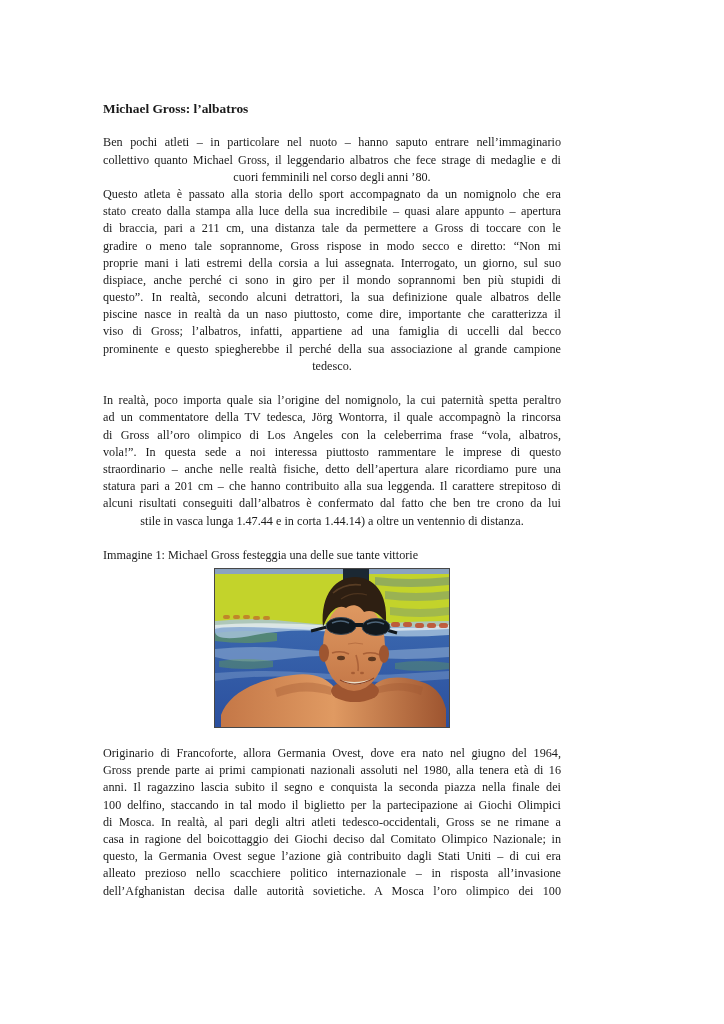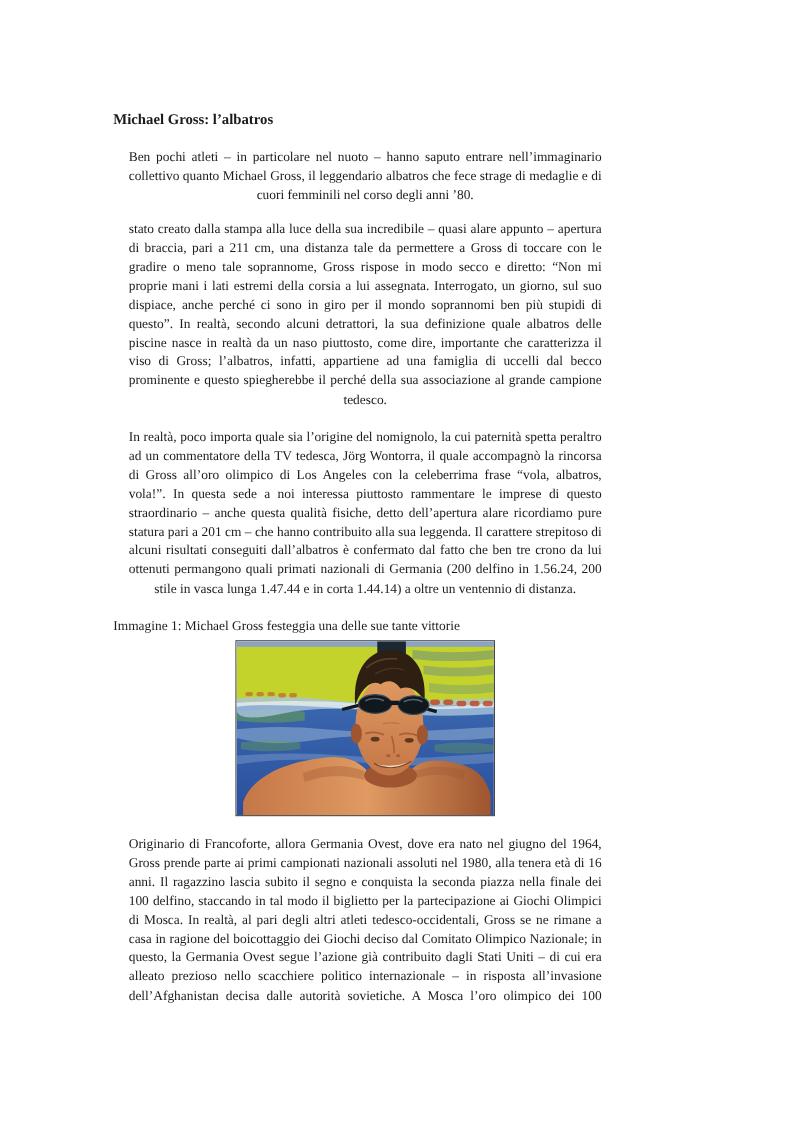--- a/index.html
+++ b/index.html
@@ -6,21 +6,21 @@
   .page{
     width:664px;height:1024px;box-sizing:border-box;
     padding:100px 103px 0 103px;background:#ffffff;
     font-family:"Liberation Serif","DejaVu Serif",serif;
     color:#1b1b1b;font-size:12.2px;line-height:17.2px;
     position:relative;overflow:hidden;
   }
   .doc-title{
     font-size:13.4px;font-weight:bold;margin:0 0 17.2px 0;line-height:17.2px;
   }
-  .para{margin:14px;}
+  .para{margin:0;}
   .line{height:17.2px;overflow:hidden;text-align:center;white-space:normal;}
   .line.just{text-align:justify;text-align-last:justify;text-justify:inter-word;}
   .spaced{margin-top:17.2px;}
   .caption{margin-top:17.2px;height:17.2px;overflow:hidden;}
   figure.photo{
     margin:4px auto 0 auto;width:234px;height:158px;
     border:1px solid var(--photo_border,#474747);padding:0;display:block;
   }
   figure.photo svg{display:block;}
   .p3gap{margin-top:17px;}
@@ -31,40 +31,40 @@
 <div class="page">
 
   <h1 class="doc-title">Michael Gross: l’albatros</h1>
 
   <div class="para">
       <div class="line just">Ben pochi atleti – in particolare nel nuoto – hanno saputo entrare nell’immaginario</div>
       <div class="line just">collettivo quanto Michael Gross, il leggendario albatros che fece strage di medaglie e di</div>
       <div class="line">cuori femminili nel corso degli anni ’80.</div>
     </div>
   <div class="para">
+      <div class="line just">Questo atleta è passato alla storia dello sport accompagnato da un nomignolo che era</div>
       <div class="line just">stato creato dalla stampa alla luce della sua incredibile – quasi alare appunto – apertura</div>
       <div class="line just">di braccia, pari a 211 cm, una distanza tale da permettere a Gross di toccare con le</div>
       <div class="line just">gradire o meno tale soprannome, Gross rispose in modo secco e diretto: “Non mi</div>
       <div class="line just">proprie mani i lati estremi della corsia a lui assegnata. Interrogato, un giorno, sul suo</div>
       <div class="line just">dispiace, anche perché ci sono in giro per il mondo soprannomi ben più stupidi di</div>
       <div class="line just">questo”. In realtà, secondo alcuni detrattori, la sua definizione quale albatros delle</div>
       <div class="line just">piscine nasce in realtà da un naso piuttosto, come dire, importante che caratterizza il</div>
       <div class="line just">viso di Gross; l’albatros, infatti, appartiene ad una famiglia di uccelli dal becco</div>
       <div class="line just">prominente e questo spiegherebbe il perché della sua associazione al grande campione</div>
       <div class="line">tedesco.</div>
     </div>
   <div class="para spaced">
       <div class="line just">In realtà, poco importa quale sia l’origine del nomignolo, la cui paternità spetta peraltro</div>
       <div class="line just">ad un commentatore della TV tedesca, Jörg Wontorra, il quale accompagnò la rincorsa</div>
       <div class="line just">di Gross all’oro olimpico di Los Angeles con la celeberrima frase “vola, albatros,</div>
       <div class="line just">vola!”. In questa sede a noi interessa piuttosto rammentare le imprese di questo</div>
-      <div class="line just">straordinario – anche questa qualità fisiche, detto dell’apertura alare ricordiamo pure una</div>
+      <div class="line just">straordinario – anche nelle realtà fisiche, detto dell’apertura alare ricordiamo pure una</div>
       <div class="line just">statura pari a 201 cm – che hanno contribuito alla sua leggenda. Il carattere strepitoso di</div>
       <div class="line just">alcuni risultati conseguiti dall’albatros è confermato dal fatto che ben tre crono da lui</div>
-      <div class="line just">ottenuti permangono quali primati nazionali di Germania (200 delfino in 1.56.24, 200</div>
       <div class="line">stile in vasca lunga 1.47.44 e in corta 1.44.14) a oltre un ventennio di distanza.</div>
     </div>
 
   <div class="caption">Immagine 1: Michael Gross festeggia una delle sue tante vittorie</div>
 
   <figure class="photo">
     <svg width="234" height="158" viewBox="0 0 234 158" xmlns="http://www.w3.org/2000/svg">
       <defs>
         <linearGradient id="waterGrad" x1="0" y1="0" x2="0" y2="1">
           <stop offset="0" stop-color="var(--photo_water_light,#a9c4dd)"></stop>

